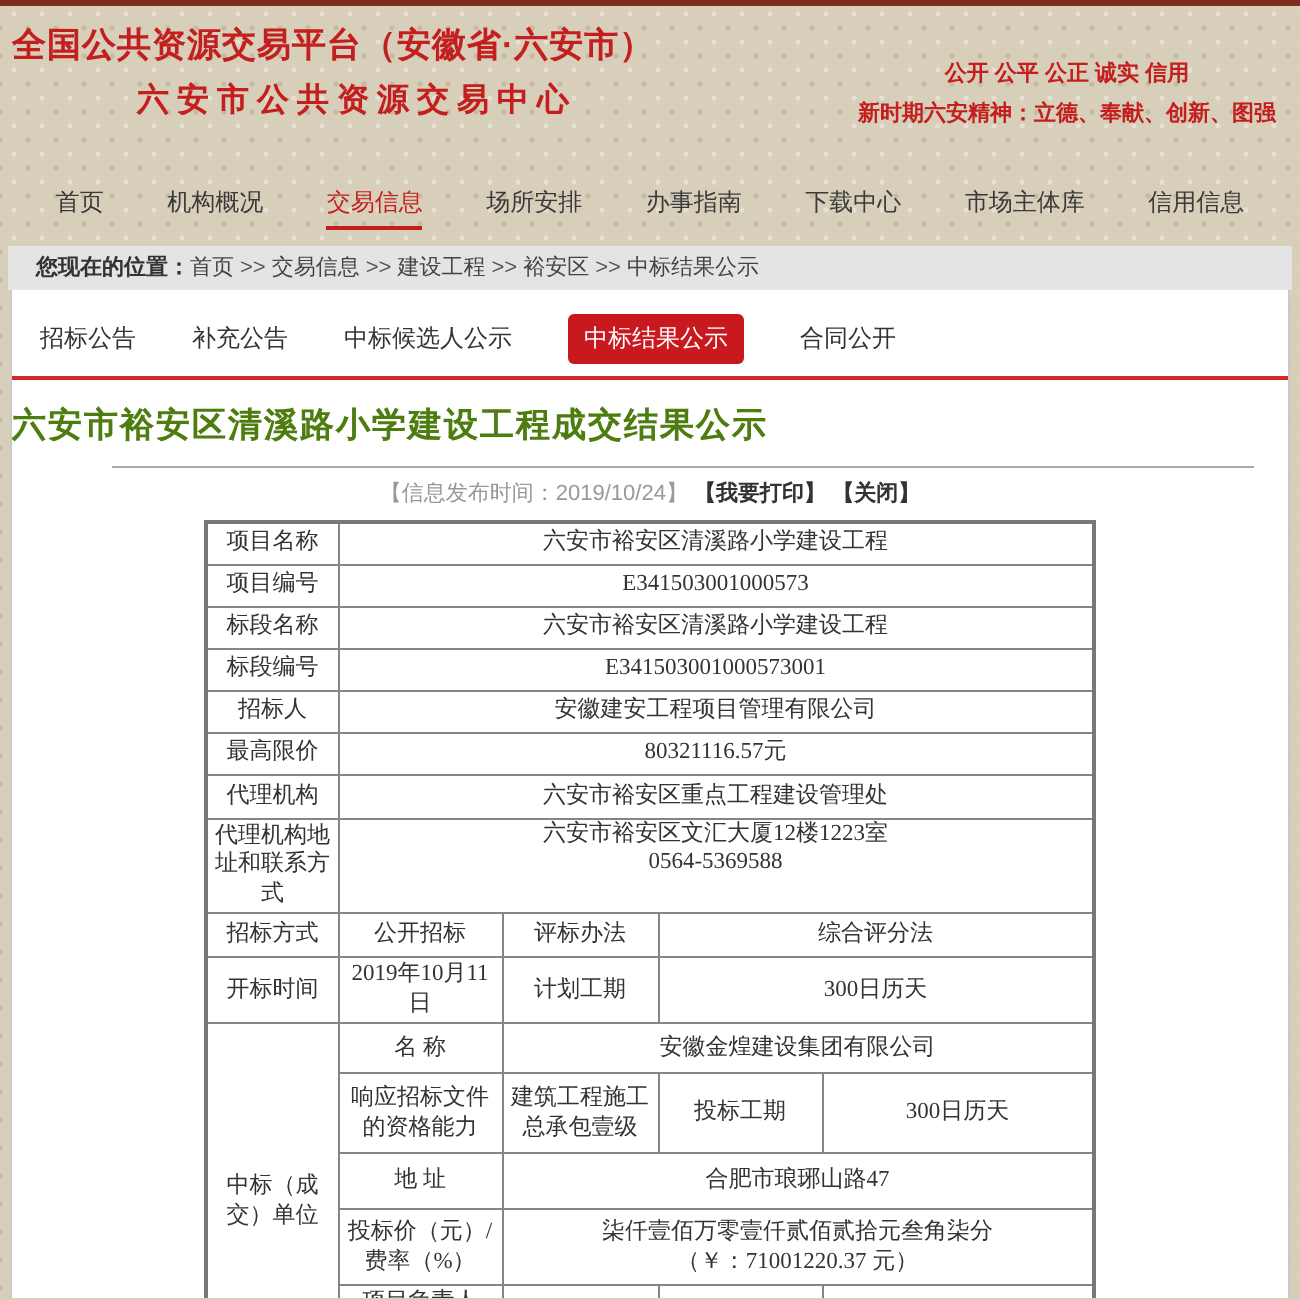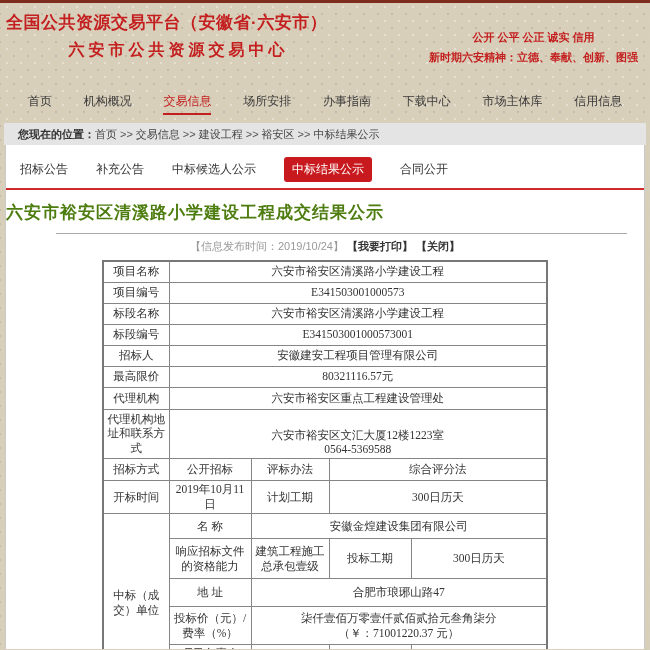--- a/index.html
+++ b/index.html
@@ -125,21 +125,21 @@
       <tr class="h21">
         <td>最高限价</td>
         <td colspan="4">80321116.57元</td>
       </tr>
       <tr class="h22">
         <td>代理机构</td>
         <td colspan="4">六安市裕安区重点工程建设管理处</td>
       </tr>
       <tr class="h36">
         <td>代理机构地址和联系方式</td>
-        <td colspan="4" style="vertical-align:top;padding-top:18px">
+        <td colspan="4" style="vertical-align:top;padding-top:0">
           <div>六安市裕安区文汇大厦12楼1223室</div>
           <div>0564-5369588</div>
         </td>
       </tr>
       <tr class="h22">
         <td>招标方式</td>
         <td>公开招标</td>
         <td>评标办法</td>
         <td colspan="2">综合评分法</td>
       </tr>

